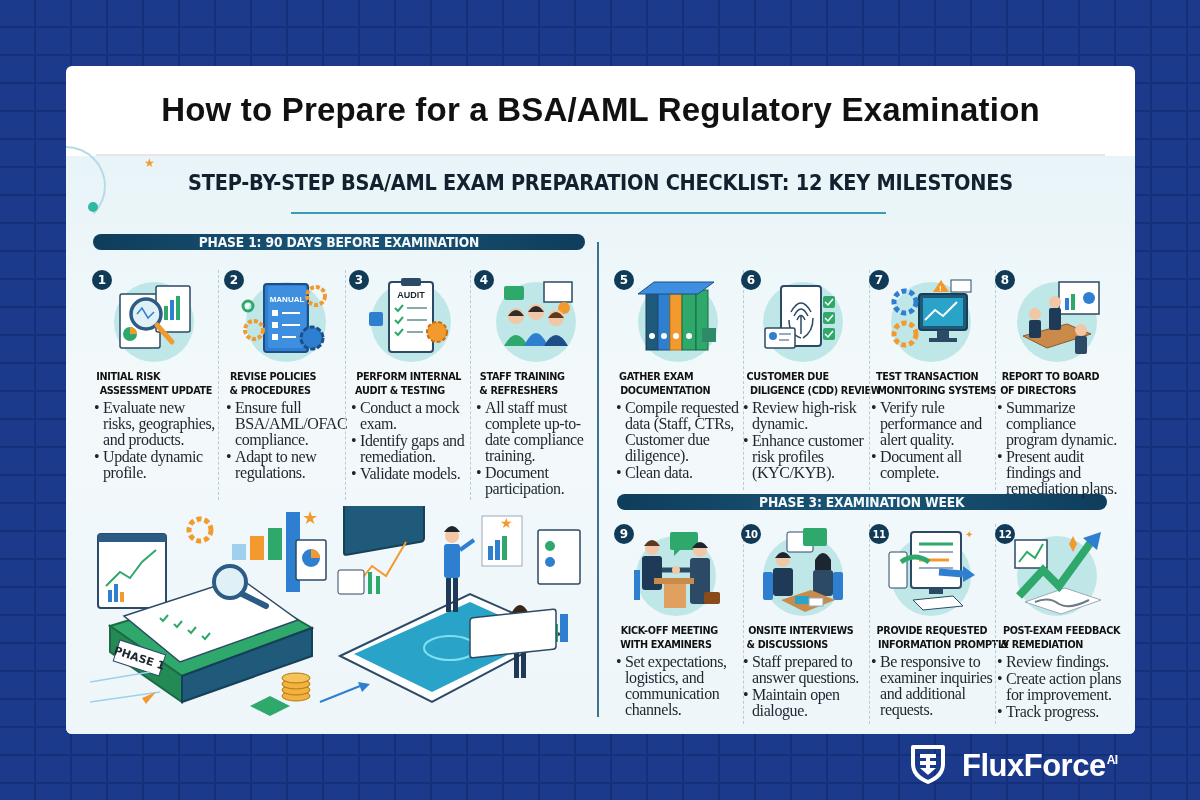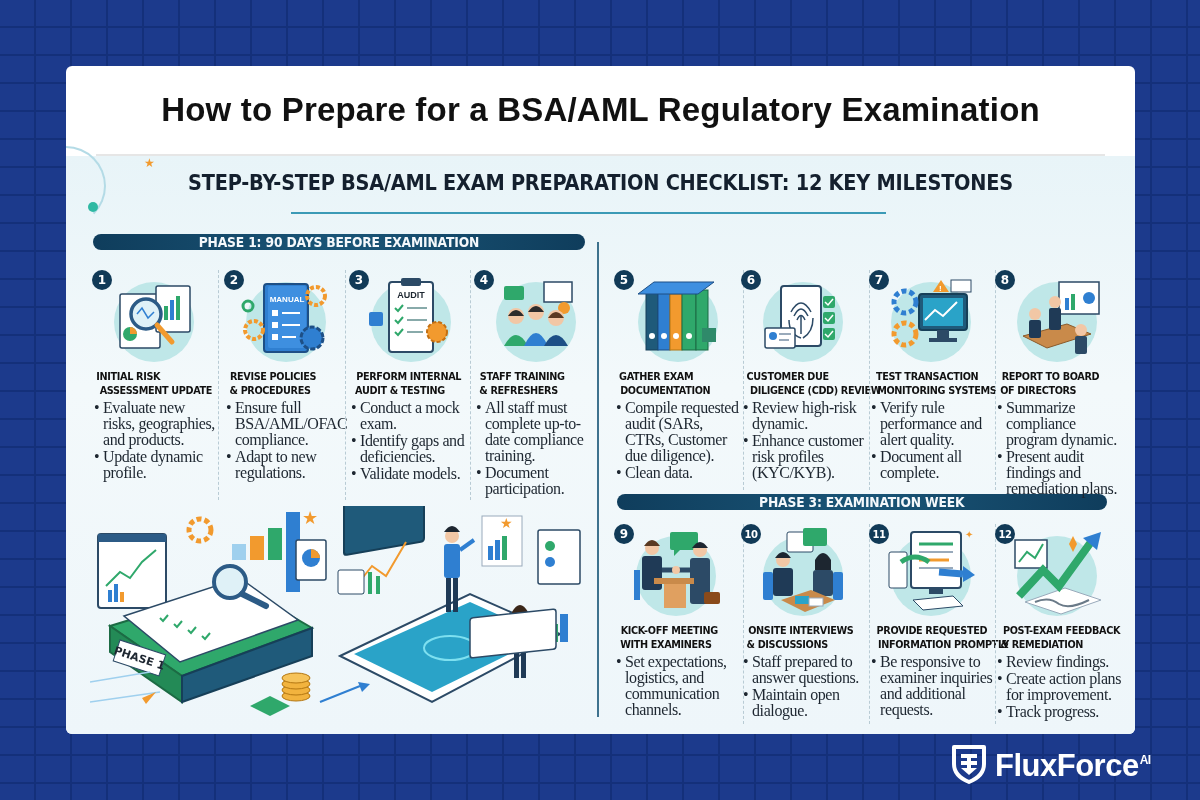--- a/index.html
+++ b/index.html
@@ -72,21 +72,21 @@
   .step-bullets {
     position: absolute; left: 2px; right: 0; top: 130px; list-style: none;
     font-family: Liberation Serif, serif; font-size: 16px; line-height: 16px; color: #1d2630;
   }
   .step-bullets li { position: relative; padding-left: 9px; margin-bottom: 1px; letter-spacing: -0.4px; }
   .step-bullets li::before { content: "•"; position: absolute; left: 0; top: 0; }
   .p3 .step-title { top: 100px; }
   .p3 .step-bullets { top: 130px; }
   .hero { position: absolute; left: 24px; top: 350px; width: 500px; height: 224px; }
   .logo {
-    position: absolute; left: 951px; top: 744px; display: flex; align-items: center; gap: 8px;
+    position: absolute; left: 910px; top: 744px; display: flex; align-items: center; gap: 16px;
   }
   .logo-text { color: #fff; font-weight: bold; font-size: 31px; font-family: "Liberation Sans", sans-serif; letter-spacing: -0.5px; }
   .logo-sup { color: #fff; font-weight: bold; font-size: 12px; position: relative; top: -12px; margin-left: 1px; }
 </style>
 </head>
 <body>
 
 <div class="card">
   <div class="card-title">How to Prepare for a BSA/AML Regulatory Examination</div>
   <div class="title-rule"></div>
@@ -182,21 +182,21 @@
           <rect x="10" y="40" width="14" height="14" fill="#2f7fd1" rx="2"></rect>
         </svg>
       </div>
       <div class="badge">3</div>
       <div class="step-title">
         <span>PERFORM INTERNAL</span><br>
         <span>AUDIT &amp; TESTING</span>
       </div>
       <ul class="step-bullets">
         <li>Conduct a mock exam.</li>
-        <li>Identify gaps and deficiencies.</li>
+        <li>Identify gaps and remediation.</li>
         <li>Validate models.</li>
       </ul>
     </div>
     <div class="sep" style="left:404px;top:114px;height:230px;"></div>
 
     <div class="step" style="left:408px;top:114px;">
       <div class="illus">
         <svg viewBox="0 0 100 92" width="100" height="92">
           <circle cx="52" cy="50" r="40" fill="#bfe7e8"></circle>
           <rect x="20" y="14" width="20" height="14" fill="#2fa86b" rx="2"></rect>
@@ -330,21 +330,21 @@
           <polygon points="14,22 30,10 90,10 74,22" fill="#3e8fe0" stroke="#1d4f86"></polygon>
           <rect x="78" y="56" width="14" height="14" fill="#2f8a6a"></rect>
         </svg>
       </div>
       <div class="badge">5</div>
       <div class="step-title">
         <span>GATHER EXAM</span><br>
         <span>DOCUMENTATION</span>
       </div>
       <ul class="step-bullets">
-        <li>Compile requested audit (SARs, CTRs, Customer due diligence).</li>
+        <li>Compile requested data (Staff, CTRs, Customer due diligence).</li>
         <li>Clean data.</li>
       </ul>
     </div>
     <div class="sep" style="left:677px;top:114px;height:220px;"></div>
 
     <div class="step" style="left:675px;top:114px;">
       <div class="illus">
         <svg viewBox="0 0 100 92" width="100" height="92">
           <circle cx="52" cy="50" r="40" fill="#bfe7e8"></circle>
           <rect x="30" y="14" width="40" height="60" rx="3" fill="#fff" stroke="#2c4a66" stroke-width="2"></rect>

